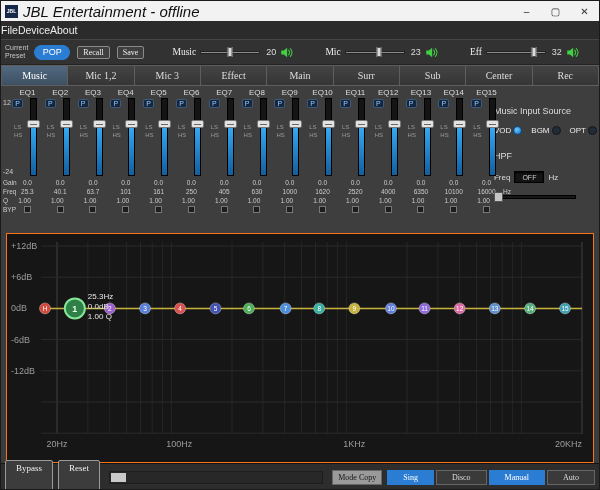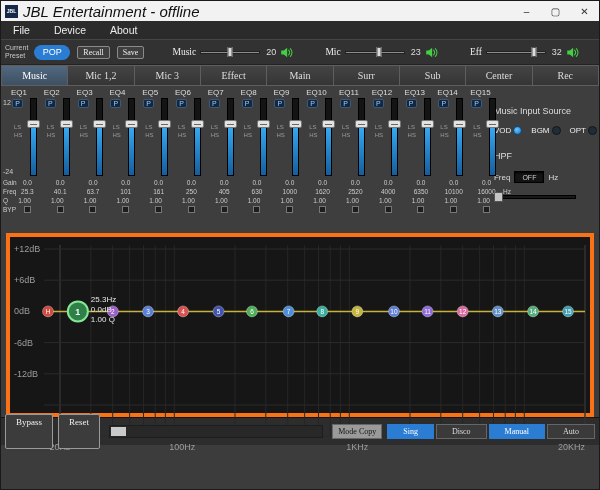--- a/index.html
+++ b/index.html
@@ -6,21 +6,21 @@
   html,body{background:#6b6b6b;}
   #app{width:600px;height:490px;position:relative;background:#3c3c3c;font-family:"Liberation Sans",sans-serif;color:#ddd;overflow:hidden;border:1px solid #1a1a1a;}
 
   .titlebar{height:20px;background:#f2f2f2;display:flex;align-items:center;padding-left:4px;}
   .app-icon{width:13px;height:13px;background:#15284a;color:#fff;font-size:5px;font-weight:bold;display:flex;align-items:center;justify-content:center;margin-right:5px;}
   .title-text{font-size:15px;color:#111;flex:1;font-style:italic;}
   .win-btns{display:flex;height:100%;}
   .win-btn{width:29px;height:100%;display:flex;align-items:center;justify-content:center;font-size:10px;color:#333;}
 
   .menubar{height:18px;background:#2b2b2b;display:flex;align-items:center;}
-  .menu-item{font-size:10.5px;color:#ededed;padding:0 12px;}
+  .menu-item{font-size:10.5px;color:#ededed;padding:0 0;}
 
   .toolbar{height:26px;background:#323232;border-top:1px solid #454545;border-bottom:1px solid #232323;display:flex;align-items:center;padding:0 4px;}
   .preset-label{font-size:7px;line-height:8px;color:#c8c8c8;margin-right:6px;}
   .pop-btn{min-width:36px;height:15px;background:#2b7cd3;border-radius:8px;color:#fff;font-size:9px;line-height:15px;text-align:center;padding:0 7px;}
   .sm-btn{height:13px;background:#3f3f3f;border:1px solid #8a8a8a;border-radius:2px;color:#eee;font:8px/11px "Liberation Serif",serif;padding:0 5px;margin-left:7px;}
   .vols{display:flex;align-items:center;flex:1;justify-content:space-around;margin-left:12px;}
   .vol-group{display:flex;align-items:center;gap:4px;}
   .vol-label{font:9.5px "Liberation Serif",serif;color:#eee;}
   .vol-slider{width:60px;height:12px;position:relative;}
   .vol-track{position:absolute;left:0;right:0;top:5px;height:3px;background:#8d8d8d;border:1px solid #222;}
@@ -33,21 +33,21 @@
   .tab:first-child{border-left:1px solid #5e5e5e;}
   .tab.active{background:linear-gradient(#51687f,#3e5063);color:#fff;}
 
   .eq-section{height:147px;display:flex;background:#3e3e3e;}
   .eq-left{width:504px;position:relative;}
   .scale{position:absolute;left:2px;font-size:7px;color:#ccc;}
   .scale.top{top:13px;}
   .scale.bottom{top:82px;}
   .eq-cols{position:absolute;left:10px;top:2px;display:flex;}
   .eq-col{width:32.8px;}
-  .eq-name{font-size:8px;color:#ddd;text-align:left;height:10px;}
+  .eq-name{font-size:8px;color:#ddd;text-align:center;height:10px;}
   .eq-zone{position:relative;height:78px;}
   .ptype{position:absolute;left:1px;top:1px;width:11px;height:9px;background:#14273f;border:1px solid #3d5a7a;border-radius:2px;color:#9cf;font-size:7px;line-height:7px;text-align:center;}
   .shelf{position:absolute;left:3px;font-size:6px;color:#9a9a9a;line-height:7px;}
   .ls{top:26px;}.hs{top:34px;}
   .eq-track{position:absolute;left:19px;top:0;width:7px;height:78px;background:#141414;border:1px solid #000;}
   .eq-fill{position:absolute;left:0;right:0;bottom:0;height:62%;background:linear-gradient(180deg,#35a8f0,#135e9e);}
   .eq-handle{position:absolute;left:-4px;top:calc(33% - 4px);width:13px;height:8px;background:#e3e3e3;border:1px solid #777;border-radius:2px;}
   .eq-handle:after{content:"";position:absolute;left:2px;right:2px;top:3px;height:1px;background:#666;}
   .eq-rows{position:absolute;left:0;top:92px;right:0;}
   .eq-row{display:flex;height:9px;align-items:center;}
@@ -64,21 +64,21 @@
   .src-opt{display:flex;align-items:center;gap:2px;}
   .src-lbl{font-size:8px;color:#eee;}
   .radio{width:9px;height:9px;border-radius:50%;background:#222c36;border:1px solid #10161c;flex:none;}
   .radio.sel{background:radial-gradient(circle at 40% 35%,#6cc6ff,#1272c4);border-color:#0a4a80;}
   .hpf-row{display:flex;align-items:center;gap:4px;margin-top:10px;font-size:8px;color:#ddd;}
   .hpf-box{width:30px;height:12px;background:#141414;border:1px solid #000;box-shadow:inset 0 1px 2px #000;color:#ccc;font-size:7px;line-height:11px;text-align:center;}
   .hpf-slider{position:relative;width:82px;height:12px;margin-top:8px;}
   .hpf-track{position:absolute;left:0;right:0;top:4px;height:4px;background:#181818;border:1px solid #000;}
   .hpf-handle{position:absolute;left:0;top:1px;width:9px;height:10px;background:#c6c6c6;border:1px solid #555;border-radius:1px;}
 
-  .graph{height:184px;margin:0 5px;background:#161616;border:4px solid #f97316;}
+  .graph{height:230px;margin:0 5px;background:#161616;border:1px solid #f97316;}
   .graph svg{display:block;}
 
   .bottombar{height:28px;background:#2d2d2d;border-top:1px solid #141414;display:flex;align-items:center;padding:0 4px;gap:5px;}
   .bb-btn{height:35px;background:#3c3c3c;border:1px solid #9a9a9a;border-radius:2px;color:#eee;font:9px/15px "Liberation Serif",serif;padding:0 10px;}
   .bb-scroll{flex:1;height:13px;background:#282828;border:1px solid #1d1d1d;position:relative;margin:0 4px;}
   .bb-thumb{position:absolute;left:1px;top:1px;width:15px;height:9px;background:#c9c9c9;}
   .mode-copy{height:15px;background:#9a9a9a;border:1px solid #666;color:#151515;font:8px/13px "Liberation Serif",serif;padding:0 5px;white-space:nowrap;}
   .modes{display:flex;gap:2px;}
   .mode-btn{height:15px;border:1px solid #666;background:#3a3a3a;color:#ddd;font:8px/13px "Liberation Serif",serif;padding:0 15px;white-space:nowrap;}
   .mode-btn.active{background:#2b7cd3;border-color:#2b7cd3;color:#fff;}

